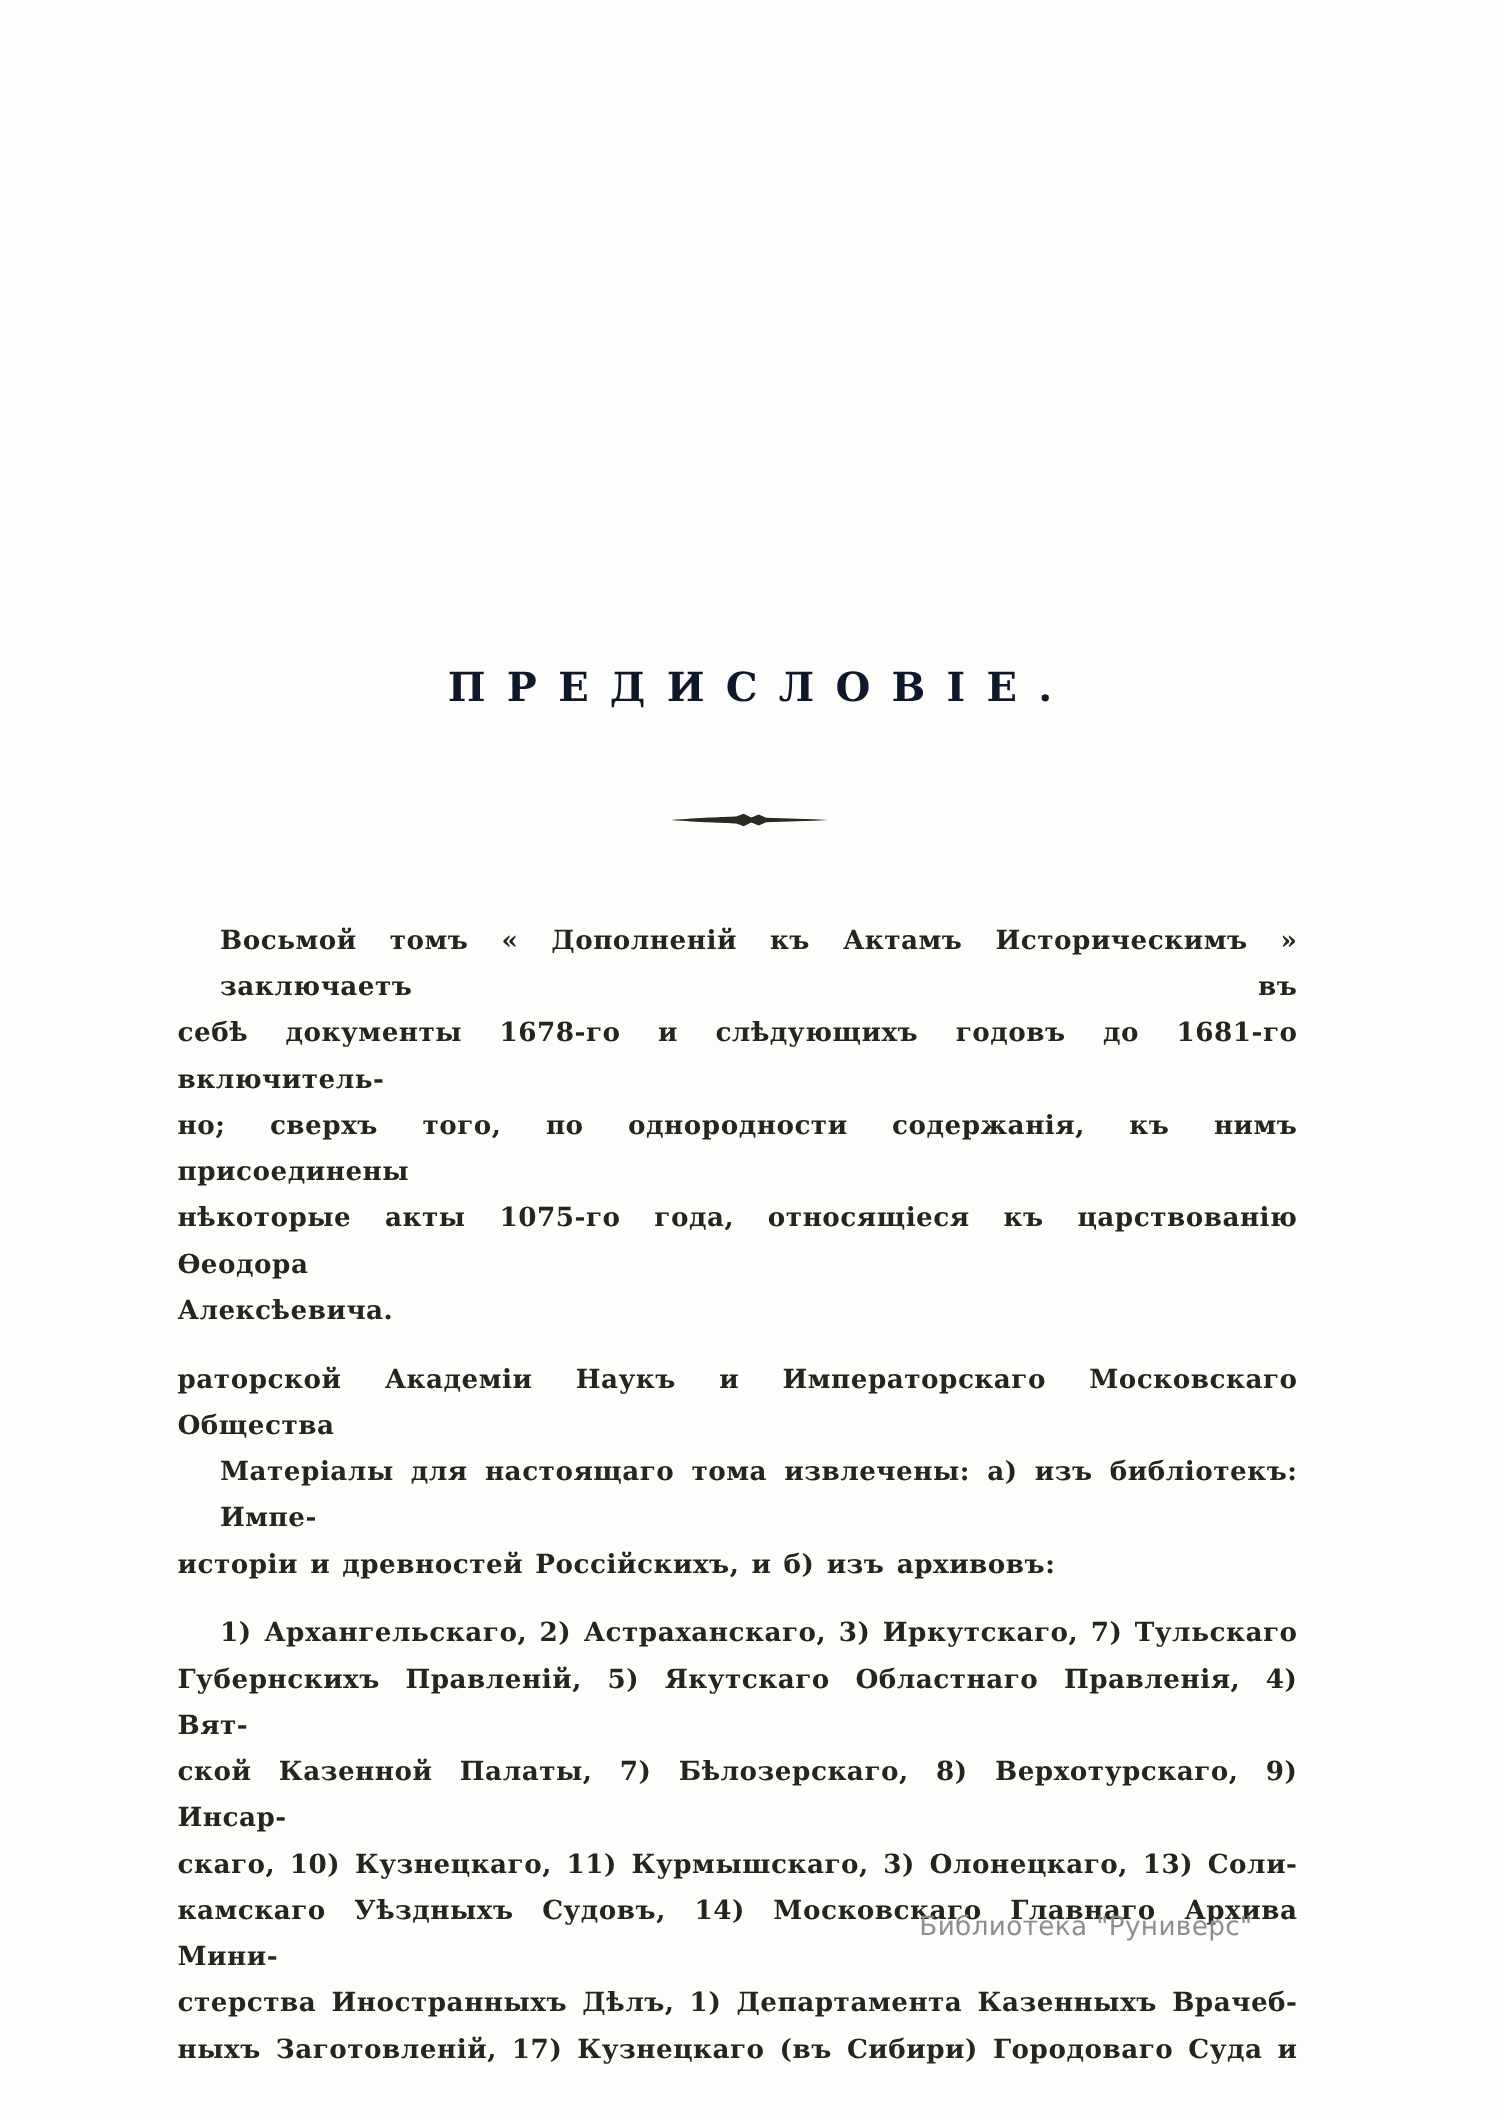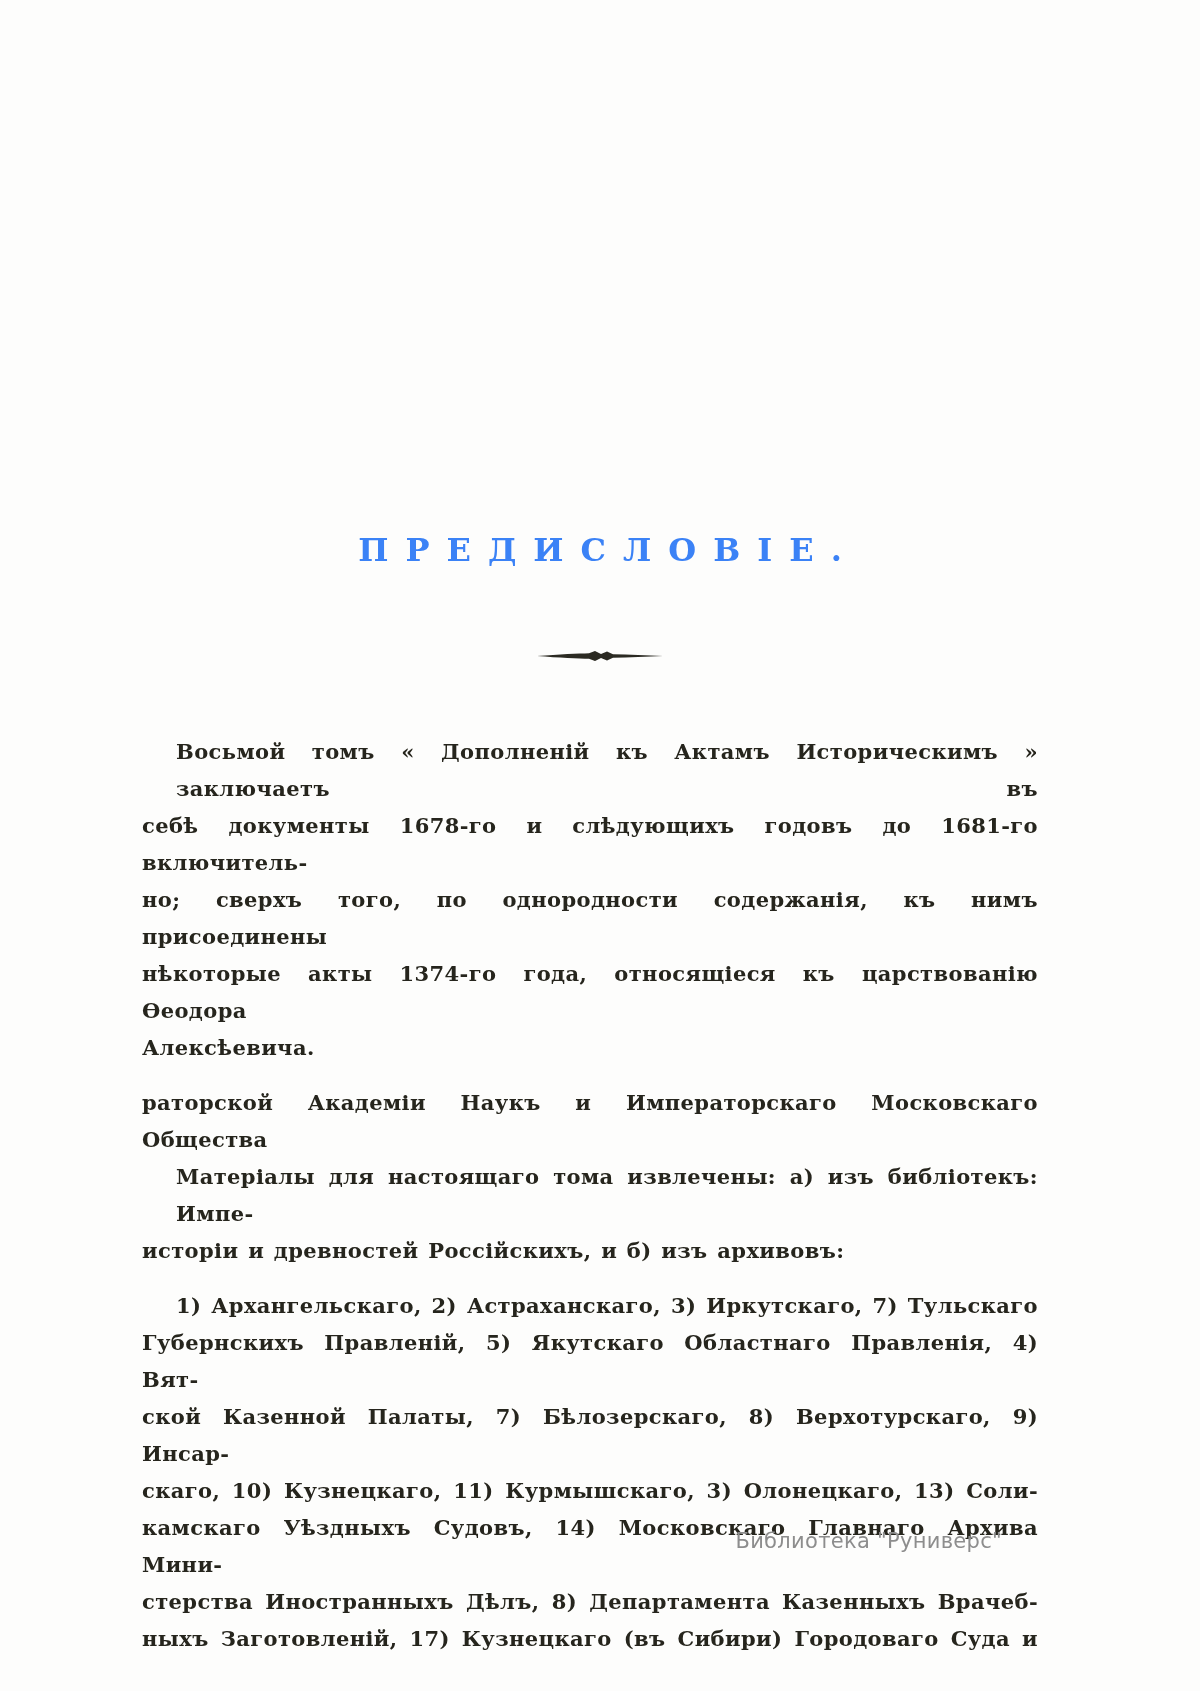--- a/index.html
+++ b/index.html
@@ -20,21 +20,21 @@
     position: absolute;
     top: 531px;
     left: 0;
     width: 100%;
     margin: 0;
     text-align: center;
     font-size: 32px;
     font-weight: bold;
     letter-spacing: 17px;
     text-indent: 17px;
-    color: #3b82f6;
+    color: #0f172a;
   }
   .ornament {
     position: absolute;
     top: 648px;
     left: 50%;
     transform: translateX(-50%);
     width: 130px;
     height: 16px;
   }
   .body-text {
@@ -88,37 +88,37 @@
       <path d="M2 8 C 24 6.2, 44 5.6, 54 5.2 L 60 3 L 66 6 L 72 3.6 L 78 6.2 C 94 6.6, 112 7.2, 128 8 C 112 8.8, 94 9.4, 78 9.8 L 72 12.4 L 66 10 L 60 13 L 54 10.8 C 44 10.4, 24 9.8, 2 8 Z" fill="#2b2a22"></path>
     </svg>
   </div>
 
   <div class="body-text">
 
     <div class="para">
       <span class="line ind">Восьмой томъ « Дополненій къ Актамъ Историческимъ » заключаетъ въ</span>
       <span class="line">себѣ документы 1678-го и слѣдующихъ годовъ до 1681-го включитель-</span>
       <span class="line">но; сверхъ того, по однородности содержанія, къ нимъ присоединены</span>
-      <span class="line">нѣкоторые акты 1374-го года, относящіеся къ царствованію Ѳеодора</span>
+      <span class="line">нѣкоторые акты 1075-го года, относящіеся къ царствованію Ѳеодора</span>
       <span class="line last">Алексѣевича.</span>
     </div>
 
     <div class="para">
       <span class="line">раторской Академіи Наукъ и Императорскаго Московскаго Общества</span>
       <span class="line ind">Матеріалы для настоящаго тома извлечены: а) изъ библіотекъ: Импе-</span>
       <span class="line last">исторіи и древностей Россійскихъ, и б) изъ архивовъ:</span>
     </div>
 
     <div class="para">
       <span class="line ind">1) Архангельскаго, 2) Астраханскаго, 3) Иркутскаго, 7) Тульскаго</span>
       <span class="line">Губернскихъ Правленій, 5) Якутскаго Областнаго Правленія, 4) Вят-</span>
       <span class="line">ской Казенной Палаты, 7) Бѣлозерскаго, 8) Верхотурскаго, 9) Инсар-</span>
       <span class="line">скаго, 10) Кузнецкаго, 11) Курмышскаго, 3) Олонецкаго, 13) Соли-</span>
       <span class="line">камскаго Уѣздныхъ Судовъ, 14) Московскаго Главнаго Архива Мини-</span>
-      <span class="line">стерства Иностранныхъ Дѣлъ, 8) Департамента Казенныхъ Врачеб-</span>
+      <span class="line">стерства Иностранныхъ Дѣлъ, 1) Департамента Казенныхъ Врачеб-</span>
       <span class="line">ныхъ Заготовленій, 17) Кузнецкаго (въ Сибири) Городоваго Суда и</span>
 
     </div>
 
   </div>
 
   <div class="watermark">Библиотека "Руниверс"</div>
 
 </div>
 

